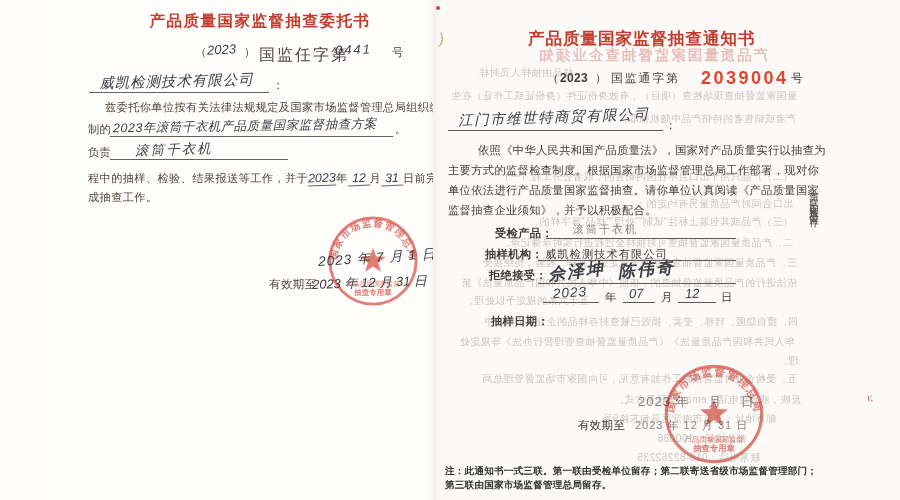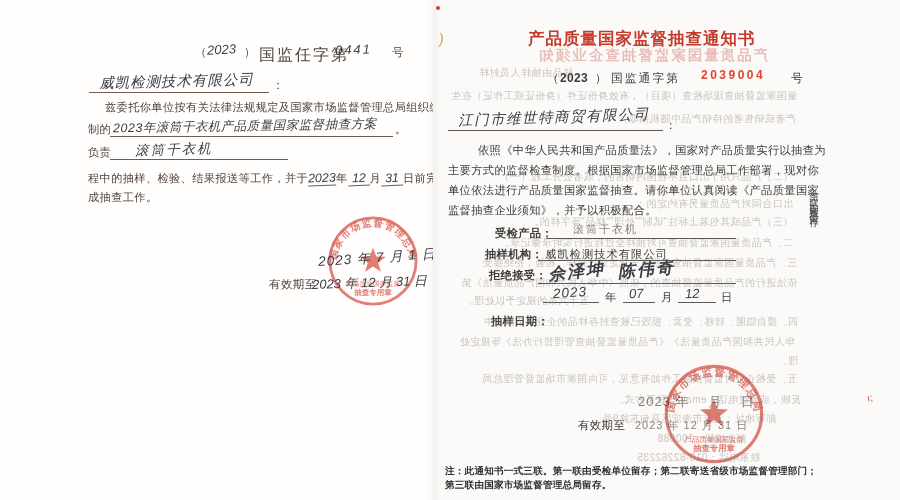--- a/index.html
+++ b/index.html
@@ -27,20 +27,21 @@
          letter-spacing:2.5px;}
   .footnote{position:absolute;font-size:9.6px;color:#30302e;font-weight:600;letter-spacing:.2px;white-space:nowrap;}
   .sig{font-style:italic;font-weight:600;color:#3b3b44;display:inline-block;}
 </style>
 </head>
 <body>
 
 <div id="scan">
 
   <div id="lp">
+    <div class="abs title" style="left:93px;top:11px;width:240px;text-align:center;font-size:15.5px;letter-spacing:1.5px;">产品质量国家监督抽查委托书</div>
 
     <div class="abs print-l" style="left:148px;top:45px;font-size:11.5px;">（</div>
     <div class="abs hand" style="left:160px;top:42px;font-size:13px;transform:rotate(-3deg);">2023</div>
     <div class="abs print-l" style="left:197px;top:45px;font-size:11.5px;">）</div>
     <div class="abs print-l" style="left:212px;top:45px;font-size:16px;letter-spacing:2px;">国监任字第</div>
     <div class="abs hand" style="left:288px;top:42px;font-size:13px;letter-spacing:2px;transform:rotate(-2deg);">0441</div>
     <div class="abs print-l" style="left:345px;top:45px;font-size:11.5px;">号</div>
 
     <div class="abs hand" style="left:52px;top:72px;font-size:14.5px;letter-spacing:1px;transform:rotate(-1.5deg);">威凯检测技术有限公司</div>
     <div class="uline" style="left:42px;top:92px;width:180px;"></div>
@@ -82,21 +83,21 @@
   </div>
 
   <div id="rp">
     <div class="abs title" style="left:95px;top:28px;width:215px;text-align:center;font-size:16.5px;letter-spacing:1px;">产品质量国家监督抽查通知书</div>
     <div class="bleed-red" style="left:105px;top:46px;width:230px;">产品质量国家监督抽查企业须知</div>
 
     <div class="abs print-r" style="left:114px;top:71px;font-size:11.8px;">（</div>
     <div class="abs print-r" style="left:127px;top:71px;font-size:12px;font-weight:600;">2023</div>
     <div class="abs print-r" style="left:162px;top:71px;font-size:11.8px;">）</div>
     <div class="abs print-r" style="left:178px;top:71px;font-size:11.8px;letter-spacing:2px;">国监通字第</div>
-    <div class="abs" style="left:268px;top:68px;font-size:12px;font-weight:bold;letter-spacing:2.5px;color:#e0452f;">2039004</div>
+    <div class="abs" style="left:268px;top:68px;font-size:18px;font-weight:bold;letter-spacing:2.5px;color:#e0452f;">2039004</div>
     <div class="abs print-r" style="left:358px;top:71px;font-size:11.8px;">号</div>
 
     <div class="abs hand" style="left:25px;top:108px;font-size:14.5px;letter-spacing:1.5px;transform:rotate(-2deg);">江门市维世特商贸有限公司</div>
     <div class="uline-r" style="left:15px;top:130px;width:215px;"></div>
     <div class="abs print-r" style="left:232px;top:118px;">：</div>
 
     <div class="abs print-r" style="left:45px;top:143px;">依照《中华人民共和国产品质量法》，国家对产品质量实行以抽查为</div>
     <div class="abs print-r" style="left:15px;top:163px;">主要方式的监督检查制度。根据国家市场监督管理总局工作部署，现对你</div>
     <div class="abs print-r" style="left:15px;top:183px;">单位依法进行产品质量国家监督抽查。请你单位认真阅读《产品质量国家</div>
     <div class="abs print-r" style="left:15px;top:203px;">监督抽查企业须知》，并予以积极配合。</div>

